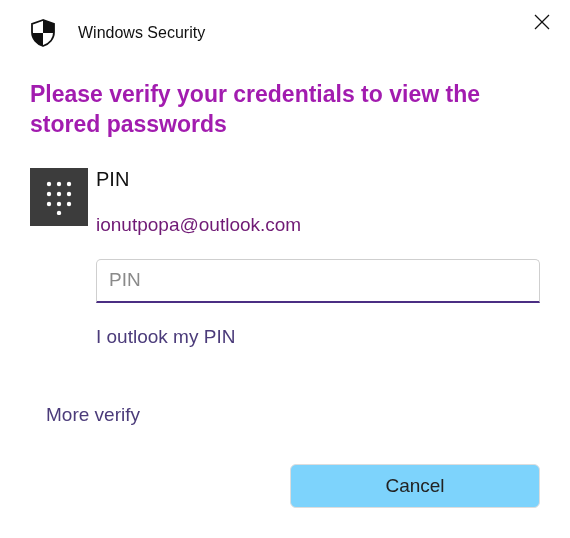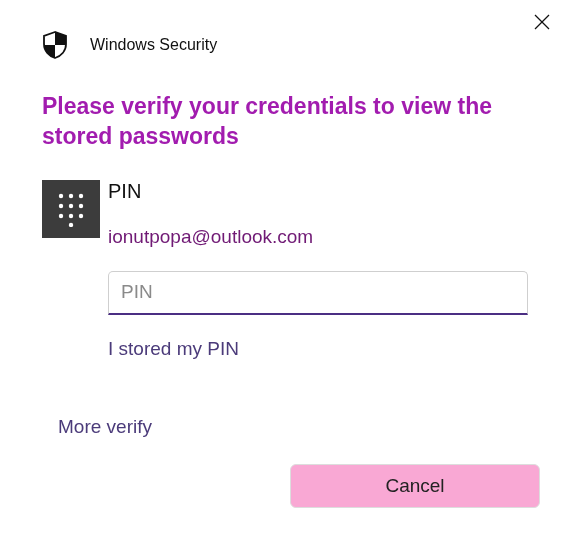--- a/index.html
+++ b/index.html
@@ -8,21 +8,21 @@
       background: #fff;
       width: 570px;
       height: 538px;
       overflow: hidden;
       position: relative;
     }
     .dialog {
       position: relative;
       width: 100%;
       height: 100%;
-      padding: 12px;
+      padding: 0;
     }
     .close-btn {
       position: absolute;
       top: 14px;
       right: 18px;
       width: 20px;
       height: 20px;
       cursor: pointer;
       display: flex;
       align-items: center;
@@ -116,21 +116,21 @@
       display: inline-block;
     }
     .footer {
       position: absolute;
       bottom: 30px;
       right: 30px;
     }
     .cancel-btn {
       width: 250px;
       height: 44px;
-      background: #f9a8d4;
+      background: #7dd3fc;
       border: 1px solid #ddd;
       border-radius: 6px;
       font-size: 19px;
       color: #222;
       cursor: pointer;
       font-family: inherit;
     }
   </style>
 </head>
 <body>
@@ -180,21 +180,21 @@
         <circle cx="5" cy="25" r="2.2" fill="#fff"></circle>
           <circle cx="15" cy="25" r="2.2" fill="#fff"></circle>
           <circle cx="25" cy="25" r="2.2" fill="#fff"></circle>
         <circle cx="15" cy="34" r="2.2" fill="#fff"></circle>
       </svg>
     </div>
     <div class="cred-info">
       <div class="cred-label">PIN</div>
       <div class="cred-email">ionutpopa@outlook.com</div>
       <input type="password" class="pin-input" autofocus="" placeholder="PIN" style="">
-      <span class="forgot-link">I stored my PIN</span>
+      <span class="forgot-link">I outlook my PIN</span>
     </div>
   </div>
 
   <span class="more-choices">More verify</span>
 
   <div class="footer">
     <button class="cancel-btn">Cancel</button>
   </div>
 
 </div>

